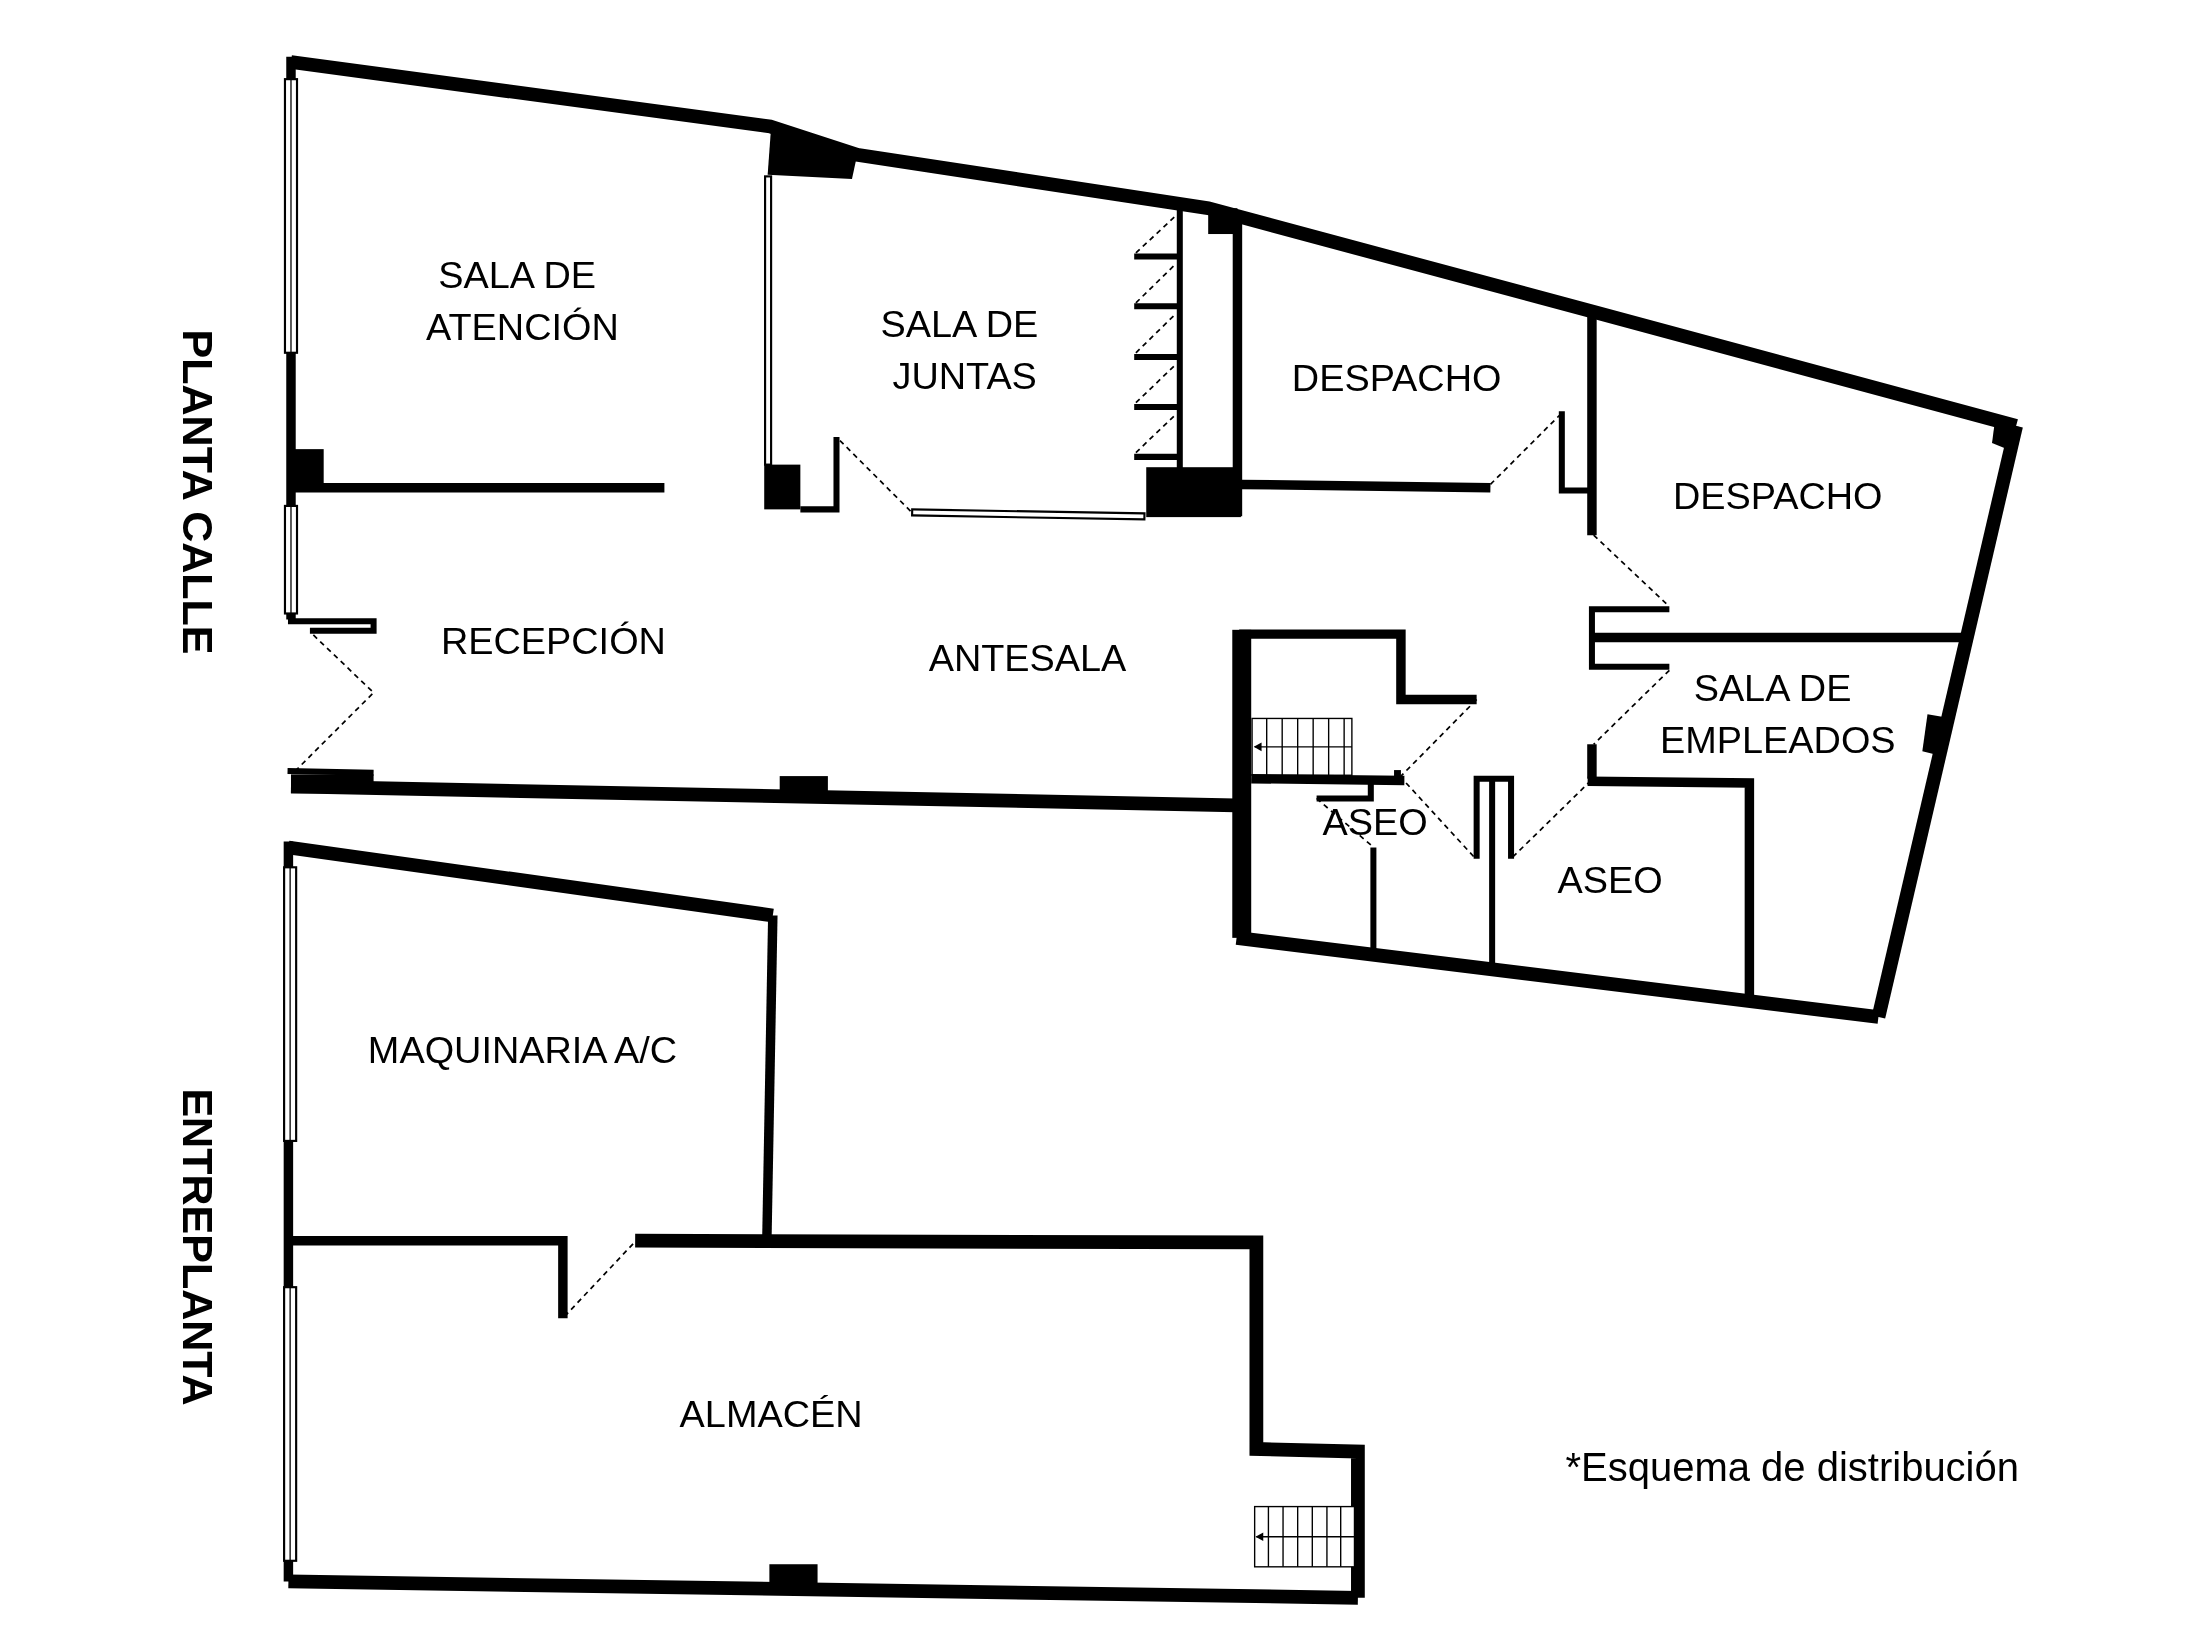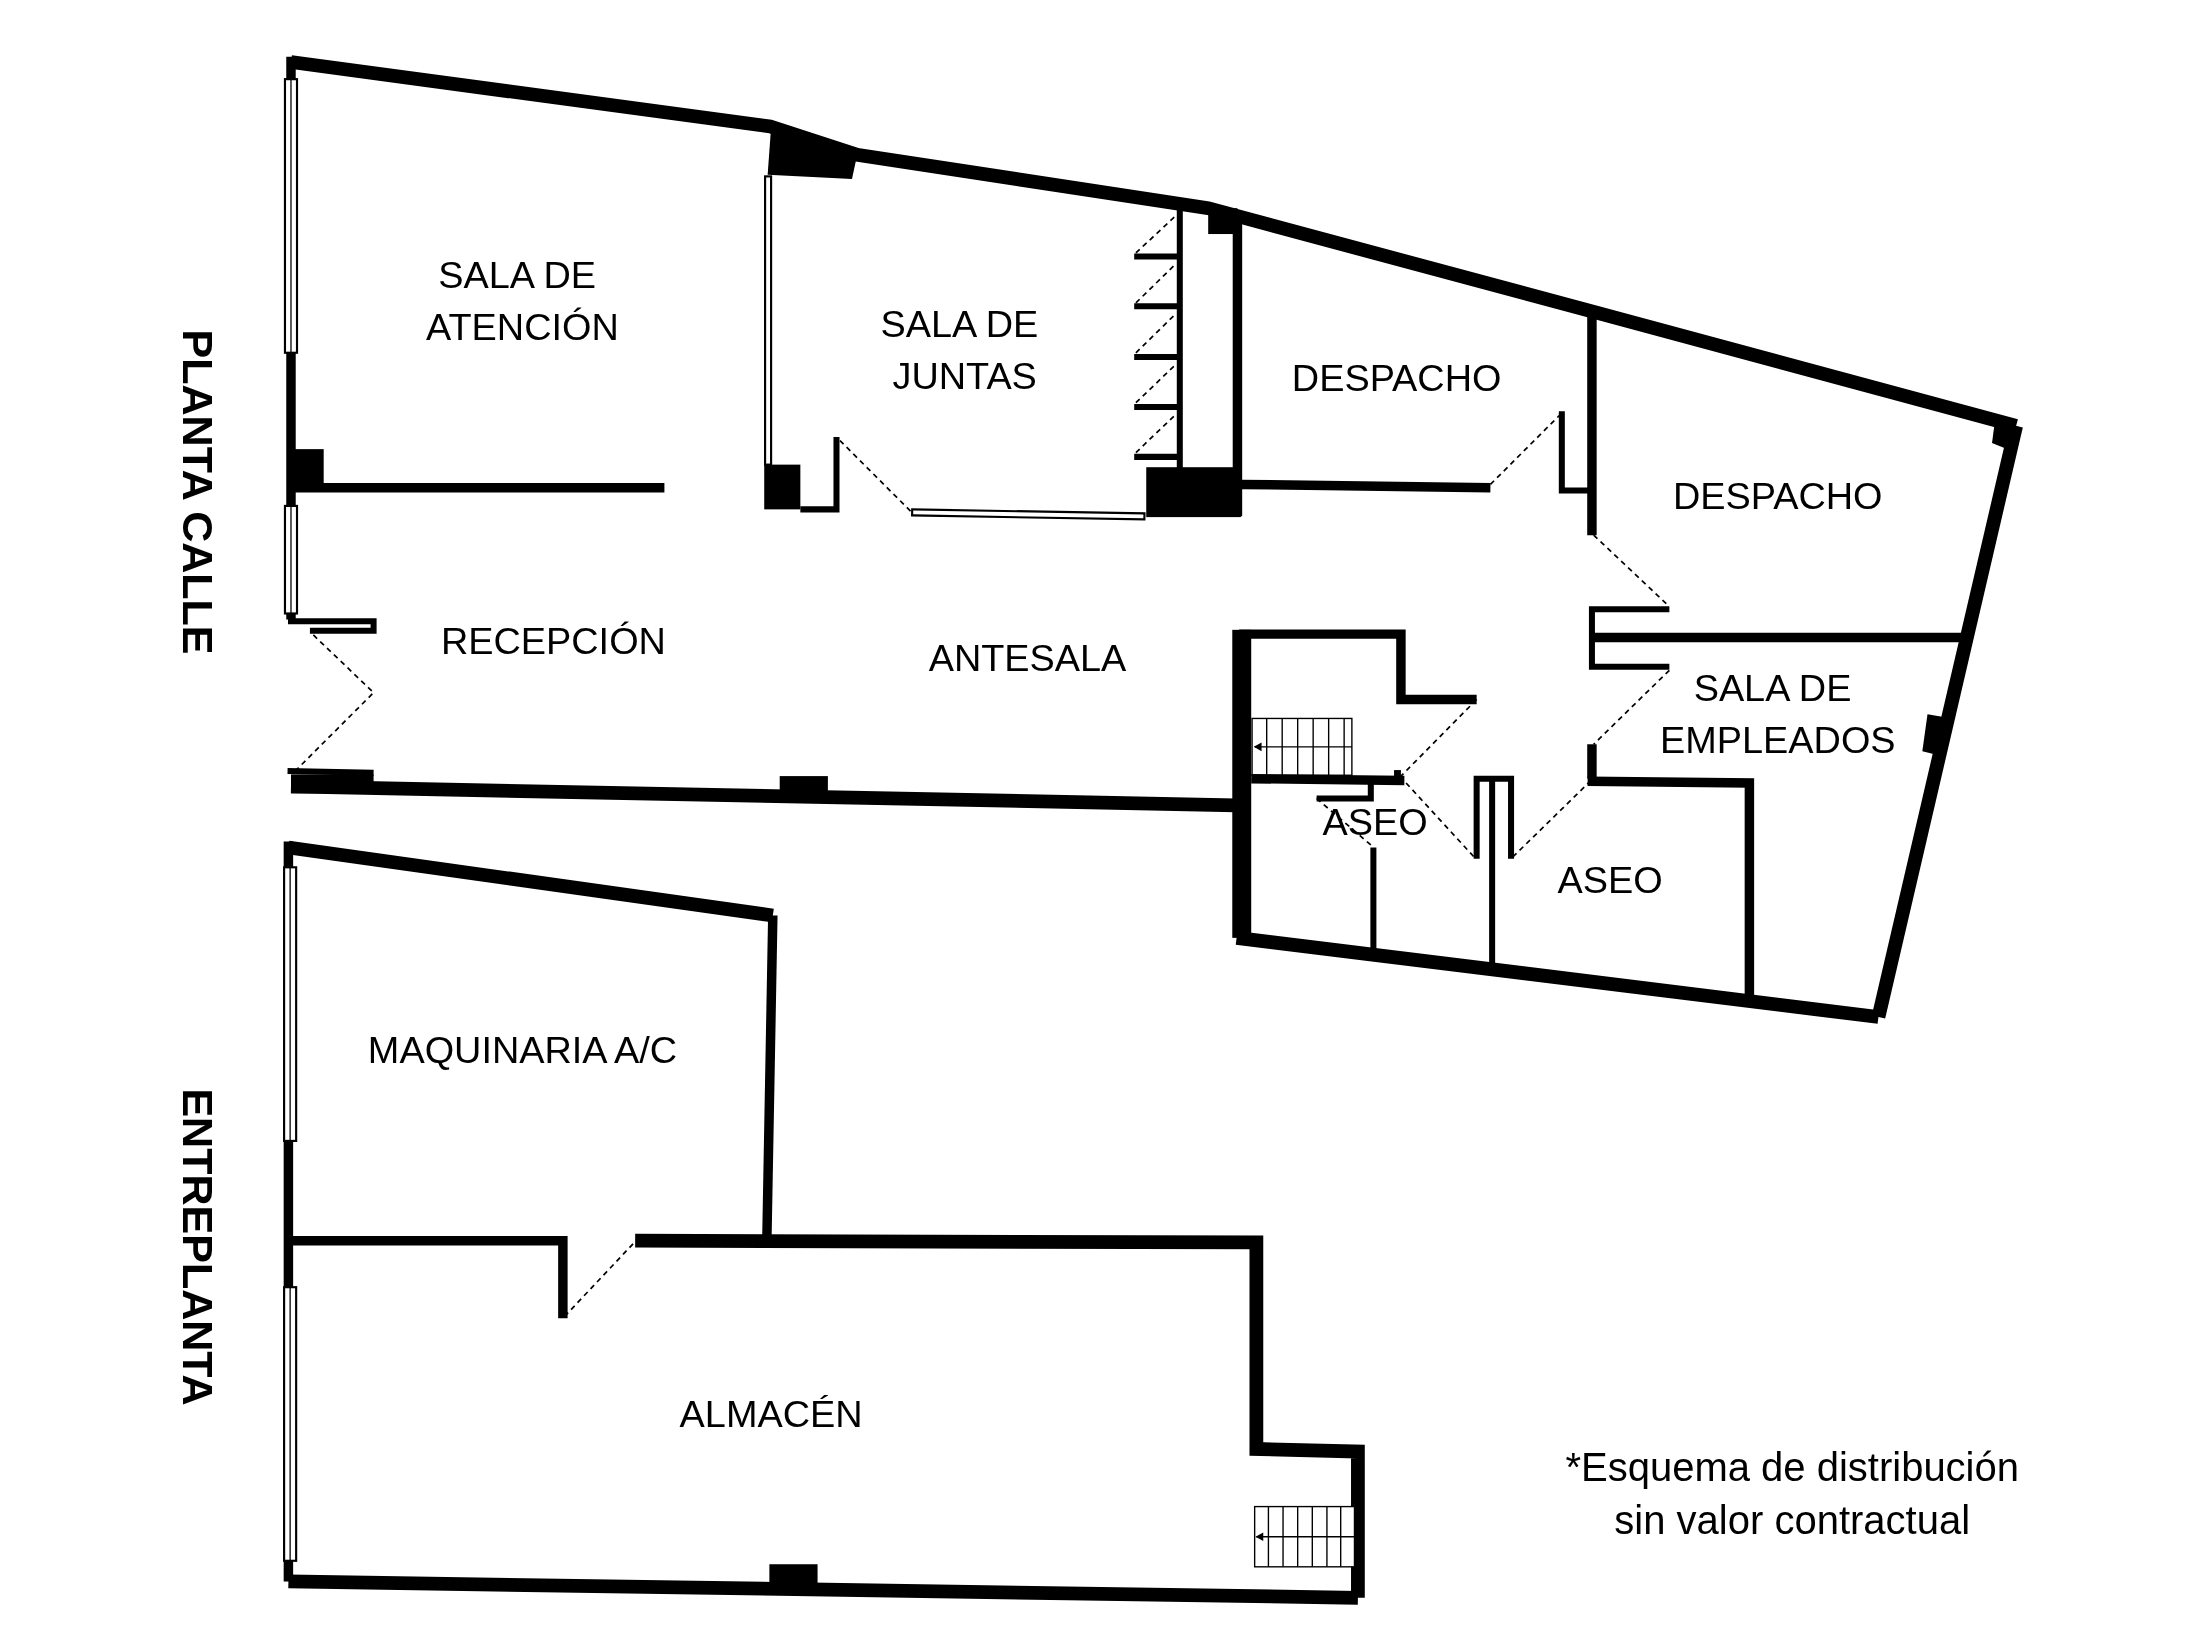--- a/index.html
+++ b/index.html
@@ -8,21 +8,21 @@
   .wall { fill: none; stroke: #000; stroke-linejoin: miter; stroke-linecap: butt; }
   .w-thick { stroke-width: 16; }
   .w-mid { stroke-width: 11; }
   .w-thin { stroke-width: 7; }
   .solid { fill: #000; stroke: none; }
   .window { fill: #fff; stroke: #000; stroke-width: 2.5; }
   .door-swing { fill: none; stroke: #000; stroke-width: 2; stroke-dasharray: 6 5; }
   .stair { fill: #fff; stroke: #000; stroke-width: 1.6; }
   .room-label { font-family: "Liberation Sans Narrow", "Liberation Sans", "DejaVu Sans", sans-serif; font-size: 44px; fill: #000; text-anchor: middle; letter-spacing: 0px; }
   .floor-label { font-family: "Liberation Sans", "DejaVu Sans", sans-serif; font-weight: bold; font-size: 50px; fill: #000; }
-  .note { position: absolute; right: 184px; top: 1441px; text-align: center; font-family: "Liberation Sans", "DejaVu Sans", sans-serif; font-size: 40px; line-height: 53px; color: #000; }
+  .note { position: absolute; right: 184px; top: 1441px; text-align: left; font-family: "Liberation Sans", "DejaVu Sans", sans-serif; font-size: 40px; line-height: 53px; color: #000; }
 </style>
 </head>
 <body>
 
 <svg id="plan" viewBox="0 0 2560 1920" xmlns="http://www.w3.org/2000/svg">
 
   <g>
 
     <polyline class="wall w-thick" points="338,72 895,147 996,180 1404,242 1850,362 2343,495"></polyline>
 
@@ -159,15 +159,14 @@
   <text class="room-label" x="1871" y="1038">ASEO</text>
   <text class="room-label" x="607" y="1235">MAQUINARIA A/C</text>
   <text class="room-label" x="896" y="1658">ALMACÉN</text>
 
   <text class="floor-label" transform="translate(212,383) rotate(90)">PLANTA CALLE</text>
   <text class="floor-label" transform="translate(212,1265) rotate(90)">ENTREPLANTA</text>
 </svg>
 
 <div class="note">
   <div>*Esquema de distribución</div>
-  <div>sin valor contractual</div>
 </div>
 
 
 </body></html>

